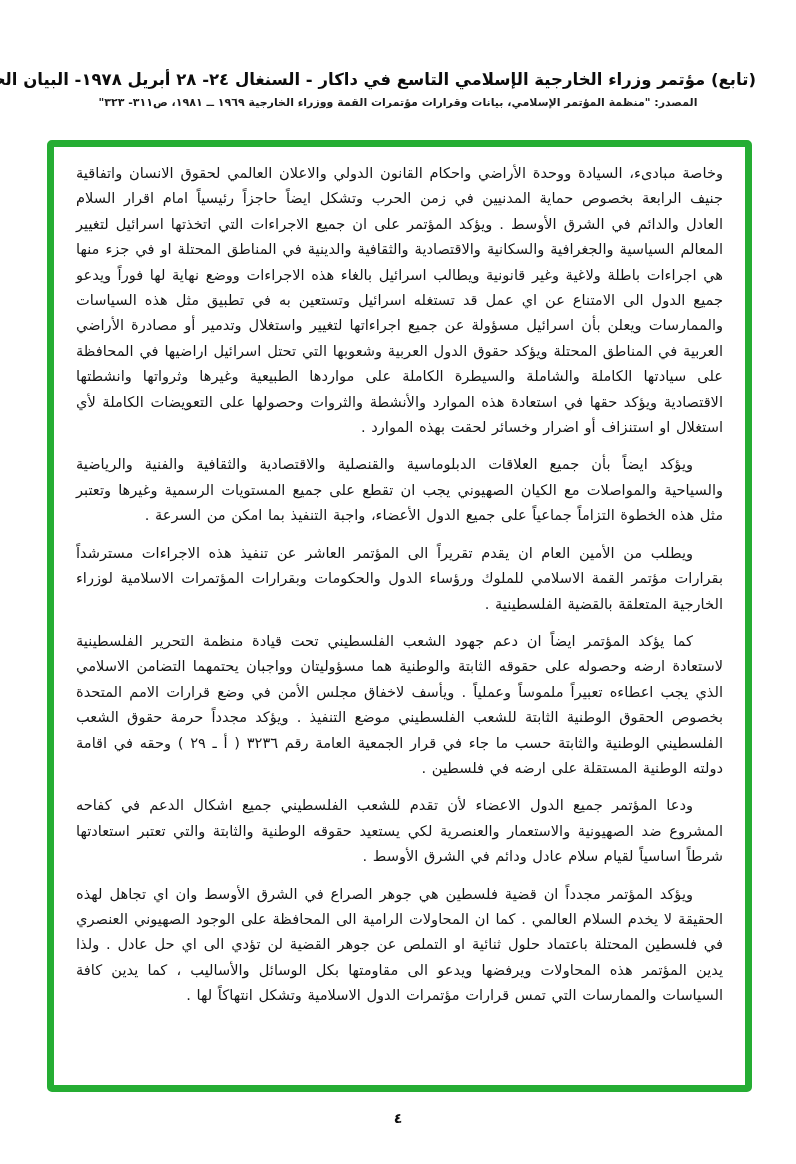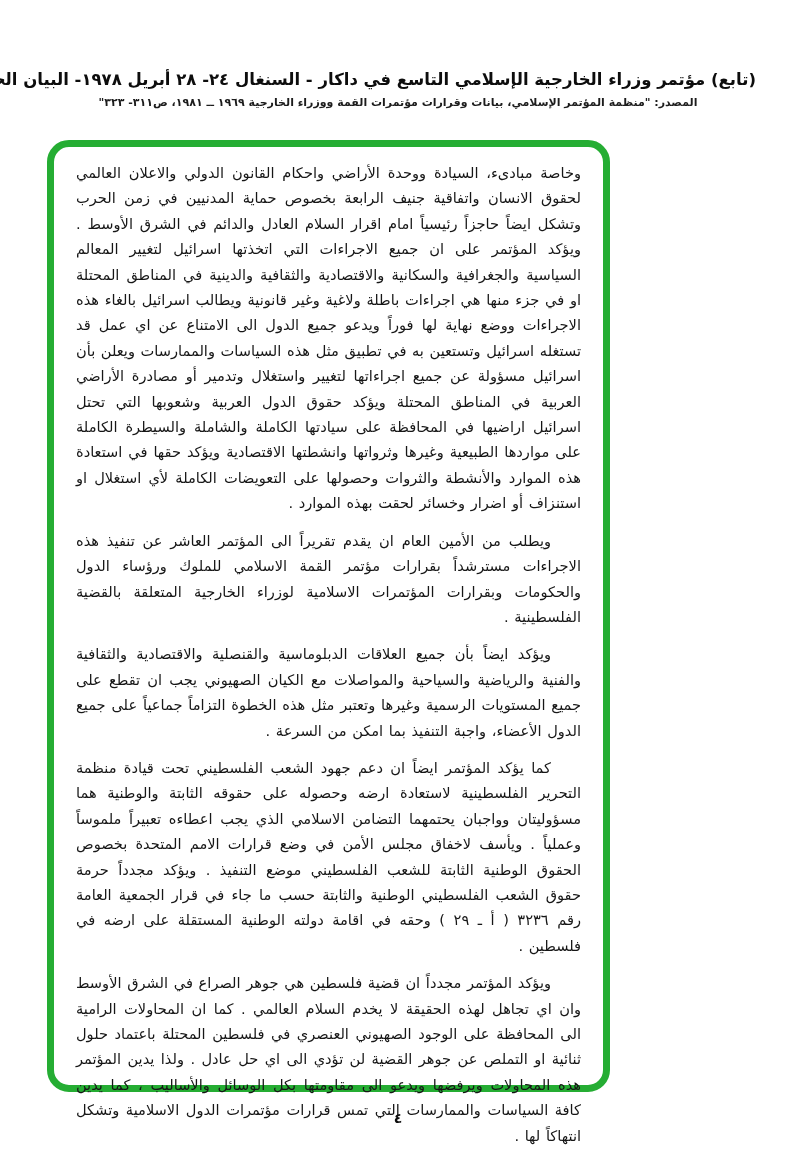--- a/index.html
+++ b/index.html
@@ -35,24 +35,24 @@
   .doc-source {
     margin-top: 7px;
     font-size: 11px;
     font-weight: bold;
     color: #1c1c1c;
   }
   .green-box {
     position: absolute;
     left: 47px;
     top: 140px;
-    width: 563px;
+    width: 705px;
     height: 952px;
     border: 7px solid #25ad33;
-    border-radius: 22px;
+    border-radius: 5px;
     padding: 13px 22px 0 22px;
     direction: rtl;
     background: #ffffff;
   }
   .para {
     font-size: 14.6px;
     line-height: 25.4px;
     text-align: justify;
     text-align-last: right;
     color: #161616;
@@ -79,21 +79,22 @@
 
 <div class="page">
 
   <header class="doc-header">
     <div class="doc-title">(تابع)  مؤتمر وزراء الخارجية الإسلامي التاسع في داكار - السنغال ٢٤- ٢٨ أبريل ١٩٧٨- البيان الختامي</div>
     <div class="doc-source">المصدر: "منظمة المؤتمر الإسلامي، بيانات وقرارات مؤتمرات القمة ووزراء الخارجية ١٩٦٩ ــ ١٩٨١، ص٣١١- ٣٢٣"</div>
   </header>
 
   <section class="green-box">
     <p class="para first">وخاصة مبادىء، السيادة ووحدة الأراضي واحكام القانون الدولي والاعلان العالمي لحقوق الانسان واتفاقية جنيف الرابعة بخصوص حماية المدنيين في زمن الحرب وتشكل ايضاً حاجزاً رئيسياً امام اقرار السلام العادل والدائم في الشرق الأوسط . ويؤكد المؤتمر على ان جميع الاجراءات التي اتخذتها اسرائيل لتغيير المعالم السياسية والجغرافية والسكانية والاقتصادية والثقافية والدينية في المناطق المحتلة او في جزء منها هي اجراءات باطلة ولاغية وغير قانونية ويطالب اسرائيل بالغاء هذه الاجراءات ووضع نهاية لها فوراً ويدعو جميع الدول الى الامتناع عن اي عمل قد تستغله اسرائيل وتستعين به في تطبيق مثل هذه السياسات والممارسات ويعلن بأن اسرائيل مسؤولة عن جميع اجراءاتها لتغيير واستغلال وتدمير أو مصادرة الأراضي العربية في المناطق المحتلة ويؤكد حقوق الدول العربية وشعوبها التي تحتل اسرائيل اراضيها في المحافظة على سيادتها الكاملة والشاملة والسيطرة الكاملة على مواردها الطبيعية وغيرها وثرواتها وانشطتها الاقتصادية ويؤكد حقها في استعادة هذه الموارد والأنشطة والثروات وحصولها على التعويضات الكاملة لأي استغلال او استنزاف أو اضرار وخسائر لحقت بهذه الموارد .</p>
+    <p class="para">ويؤكد ايضاً بأن جميع العلاقات الدبلوماسية والقنصلية والاقتصادية والثقافية والفنية والرياضية والسياحية والمواصلات مع الكيان الصهيوني يجب ان تقطع على جميع المستويات الرسمية وغيرها وتعتبر مثل هذه الخطوة التزاماً جماعياً على جميع الدول الأعضاء، واجبة التنفيذ بما امكن من السرعة .</p>
     <p class="para">ويطلب من الأمين العام ان يقدم تقريراً الى المؤتمر العاشر عن تنفيذ هذه الاجراءات مسترشداً بقرارات مؤتمر القمة الاسلامي للملوك ورؤساء الدول والحكومات وبقرارات المؤتمرات الاسلامية لوزراء الخارجية المتعلقة بالقضية الفلسطينية .</p>
-    <p class="para">ويؤكد ايضاً بأن جميع العلاقات الدبلوماسية والقنصلية والاقتصادية والثقافية والفنية والرياضية والسياحية والمواصلات مع الكيان الصهيوني يجب ان تقطع على جميع المستويات الرسمية وغيرها وتعتبر مثل هذه الخطوة التزاماً جماعياً على جميع الدول الأعضاء، واجبة التنفيذ بما امكن من السرعة .</p>
     <p class="para">كما يؤكد المؤتمر ايضاً ان دعم جهود الشعب الفلسطيني تحت قيادة منظمة التحرير الفلسطينية لاستعادة ارضه وحصوله على حقوقه الثابتة والوطنية هما مسؤوليتان وواجبان يحتمهما التضامن الاسلامي الذي يجب اعطاءه تعبيراً ملموساً وعملياً . ويأسف لاخفاق مجلس الأمن في وضع قرارات الامم المتحدة بخصوص الحقوق الوطنية الثابتة للشعب الفلسطيني موضع التنفيذ . ويؤكد مجدداً حرمة حقوق الشعب الفلسطيني الوطنية والثابتة حسب ما جاء في قرار الجمعية العامة رقم ٣٢٣٦ ( أ ـ ٢٩ ) وحقه في اقامة دولته الوطنية المستقلة على ارضه في فلسطين .</p>
+    <p class="para">ودعا المؤتمر جميع الدول الاعضاء لأن تقدم للشعب الفلسطيني جميع اشكال الدعم في كفاحه المشروع ضد الصهيونية والاستعمار والعنصرية لكي يستعيد حقوقه الوطنية والثابتة والتي تعتبر استعادتها شرطاً اساسياً لقيام سلام عادل ودائم في الشرق الأوسط .</p>
     <p class="para">ويؤكد المؤتمر مجدداً ان قضية فلسطين هي جوهر الصراع في الشرق الأوسط وان اي تجاهل لهذه الحقيقة لا يخدم السلام العالمي . كما ان المحاولات الرامية الى المحافظة على الوجود الصهيوني العنصري في فلسطين المحتلة باعتماد حلول ثنائية او التملص عن جوهر القضية لن تؤدي الى اي حل عادل . ولذا يدين المؤتمر هذه المحاولات ويرفضها ويدعو الى مقاومتها بكل الوسائل والأساليب ، كما يدين كافة السياسات والممارسات التي تمس قرارات مؤتمرات الدول الاسلامية وتشكل انتهاكاً لها .</p>
   </section>
 
   <div class="page-number">٤</div>
 
 </div>
 
 </body></html>

